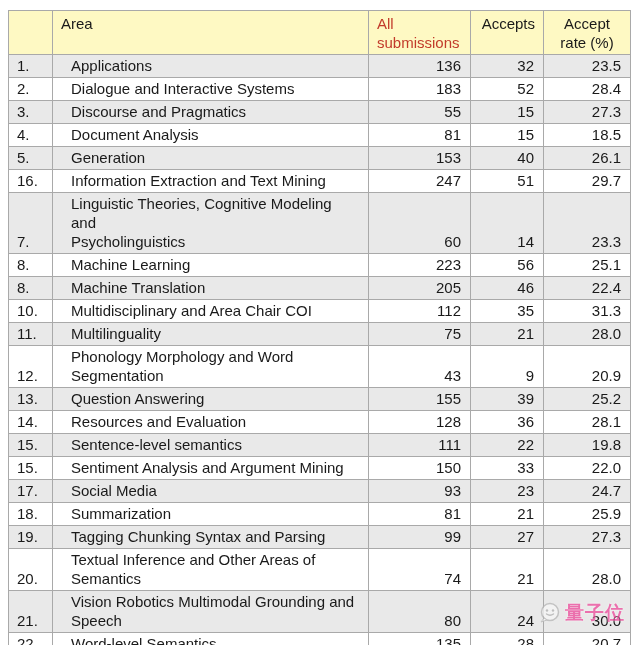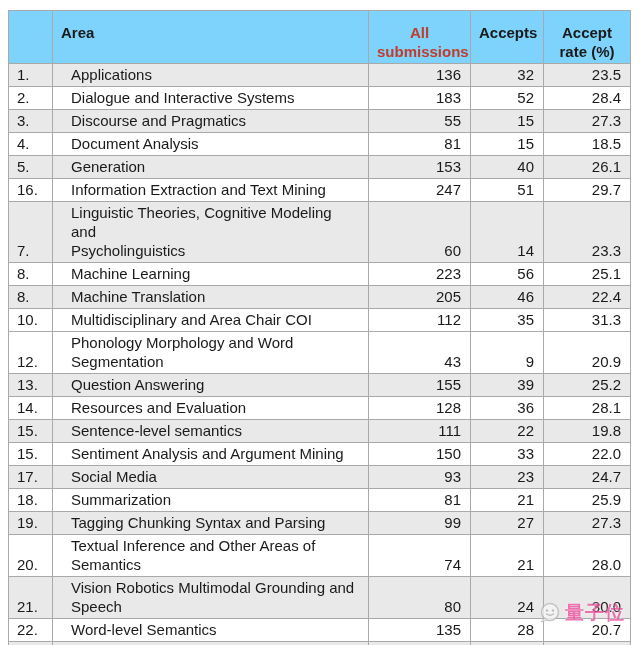--- a/index.html
+++ b/index.html
@@ -35,27 +35,27 @@
   th,td{
     border:1px solid var(--border);
     font-size:15px;
     line-height:19px;
     padding:1px 8px 2px 8px;
     overflow:hidden;
   }
   thead th{
     height:43px;
     vertical-align:top;
-    font-weight:bold;
+    font-weight:normal;
     color:#1a1a1a;
-    background:#7dd3fc;
-    padding-top:12px;
+    background:#fef9c3;
+    padding-top:3px;
   }
   th.h-area{text-align:left;}
-  th.h-subs{text-align:center;color:var(--accent-red);margin-top:48px;}
+  th.h-subs{text-align:left;color:var(--accent-red);margin-top:48px;}
   th.h-acc{text-align:right;}
   th.h-rate{}
   tbody td{
     vertical-align:bottom;
     color:#1a1a1a;
     height:21px;
   }
   td.cell-num{text-align:left;padding-left:8px;}
   td.cell-area{text-align:left;padding-left:18px;white-space:pre-line;}
   td.cell-subs,td.cell-acc,td.cell-rate{text-align:right;padding-right:9px;}
@@ -166,20 +166,27 @@
     <td class="cell-acc">46</td>
     <td class="cell-rate">22.4</td>
   </tr>
         <tr>
     <td class="cell-num">10.</td>
     <td class="cell-area">Multidisciplinary and Area Chair COI</td>
     <td class="cell-subs">112</td>
     <td class="cell-acc">35</td>
     <td class="cell-rate">31.3</td>
   </tr>
+        <tr class="stripe">
+    <td class="cell-num">11.</td>
+    <td class="cell-area">Multilinguality</td>
+    <td class="cell-subs">75</td>
+    <td class="cell-acc">21</td>
+    <td class="cell-rate">28.0</td>
+  </tr>
         <tr>
     <td class="cell-num">12.</td>
     <td class="cell-area">Phonology Morphology and Word
 Segmentation</td>
     <td class="cell-subs">43</td>
     <td class="cell-acc">9</td>
     <td class="cell-rate">20.9</td>
   </tr>
         <tr class="stripe">
     <td class="cell-num">13.</td>

